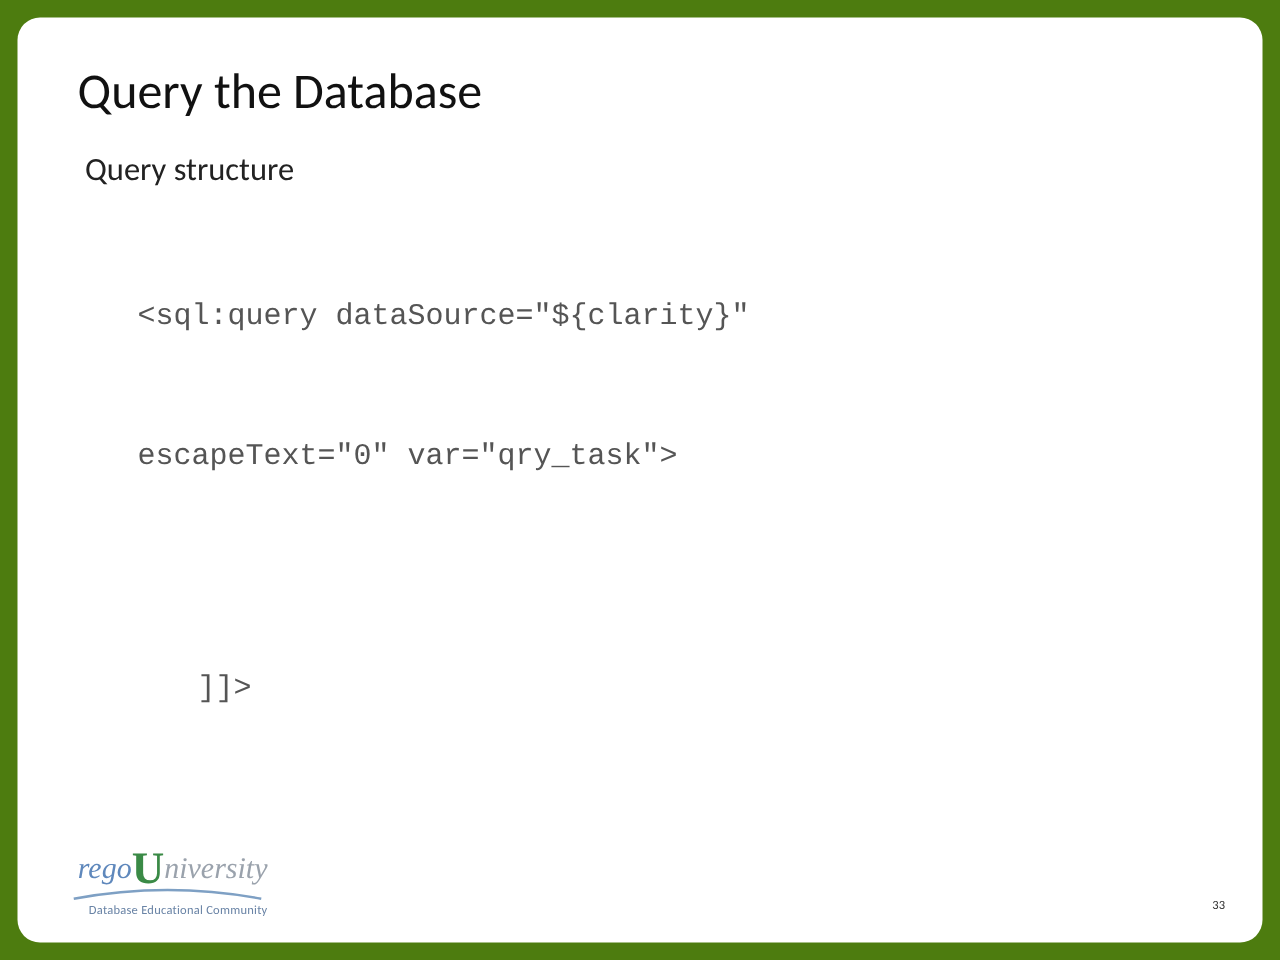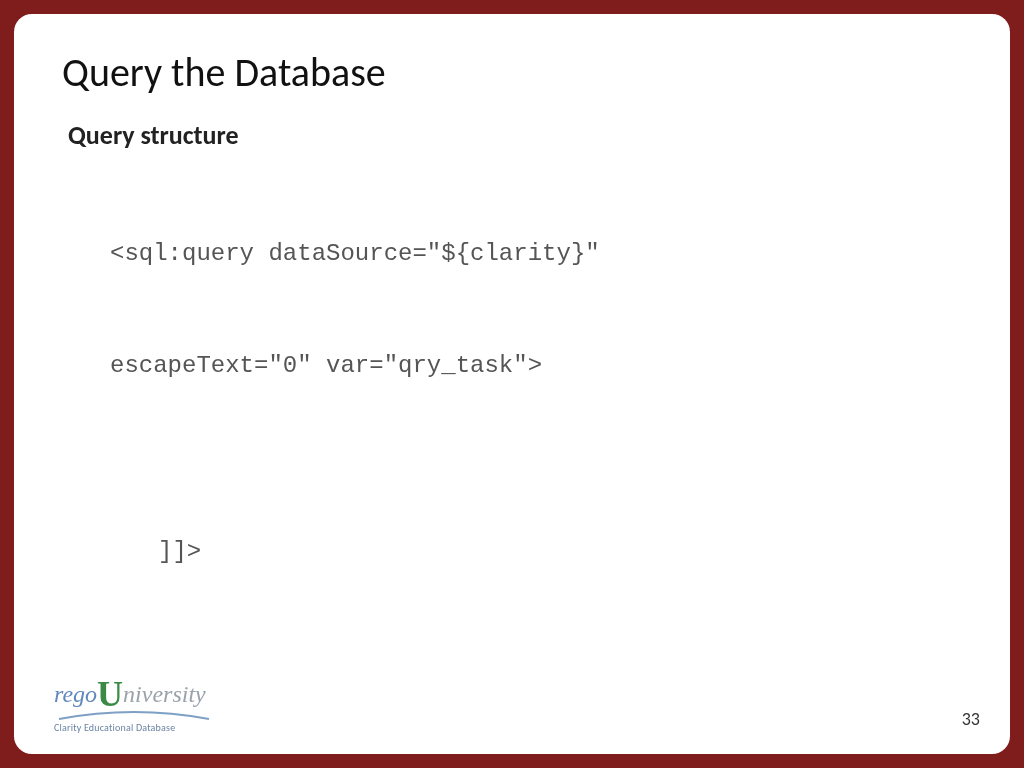--- a/index.html
+++ b/index.html
@@ -7,21 +7,21 @@
     padding: 0;
     width: 1024px;
     height: 768px;
     font-family: Calibri, "Segoe UI", Arial, sans-serif;
     background: #fff;
   }
   .frame {
     box-sizing: border-box;
     width: 1024px;
     height: 768px;
-    background: #7f1d1d;
+    background: #4d7c0f;
     padding: 14px;
   }
   .card {
     box-sizing: border-box;
     width: 100%;
     height: 100%;
     background: #fff;
     border-radius: 18px;
     position: relative;
     padding: 28px 48px 0 48px;
@@ -29,49 +29,49 @@
   .title {
     font-size: 40px;
     color: #111;
     margin: 6px 0 22px 0;
     font-weight: 400;
   }
   .subtitle {
     font-size: 26px;
     color: #222;
     margin: 0 0 10px 0;
-    font-weight: 700;
+    font-weight: 400;
   }
   .content {
     margin-left: 6px;
   }
   .code {
     font-family: "Courier New", Courier, monospace;
     font-size: 24px;
     color: #555;
     margin-left: 42px;
     line-height: 1.55;
     white-space: pre-wrap;
   }
   .code-inner {
     margin-left: 48px;
   }
   .page-num {
     position: absolute;
     right: 30px;
     bottom: 24px;
-    font-size: 18px;
+    font-size: 10px;
     color: #333;
     text-align: center;
   }
   .logo {
     position: absolute;
     left: 40px;
     bottom: 20px;
-    text-align: left;
+    text-align: right;
   }
   .logo-word {
     font-family: Georgia, "Times New Roman", serif;
     font-size: 24px;
   }
   .lw-rego { color: #5f88bc; font-style: italic; }
   .lw-u    { color: #3a8a46; font-size: 36px; font-weight: bold; font-style: normal; vertical-align: -4px; }
   .lw-niv  { color: #9aa2ac; font-style: italic; }
   .logo-swoosh {
     display: block;
@@ -106,19 +106,19 @@
 
     </div>
 
     <div class="logo">
       <div class="logo-word">
         <span class="lw-rego">rego</span><span class="lw-u">U</span><span class="lw-niv">niversity</span>
       </div>
       <svg class="logo-swoosh" width="160" height="14" viewBox="0 0 160 14">
         <path d="M5 10 Q 80 -4 155 10" stroke="#7ea0c4" stroke-width="2" fill="none"></path>
       </svg>
-      <div class="logo-tag">Clarity Educational Database</div>
+      <div class="logo-tag">Database Educational Community</div>
     </div>
 
     <div class="page-num">33</div>
 
   </div>
 </div>
 
 </body></html>

